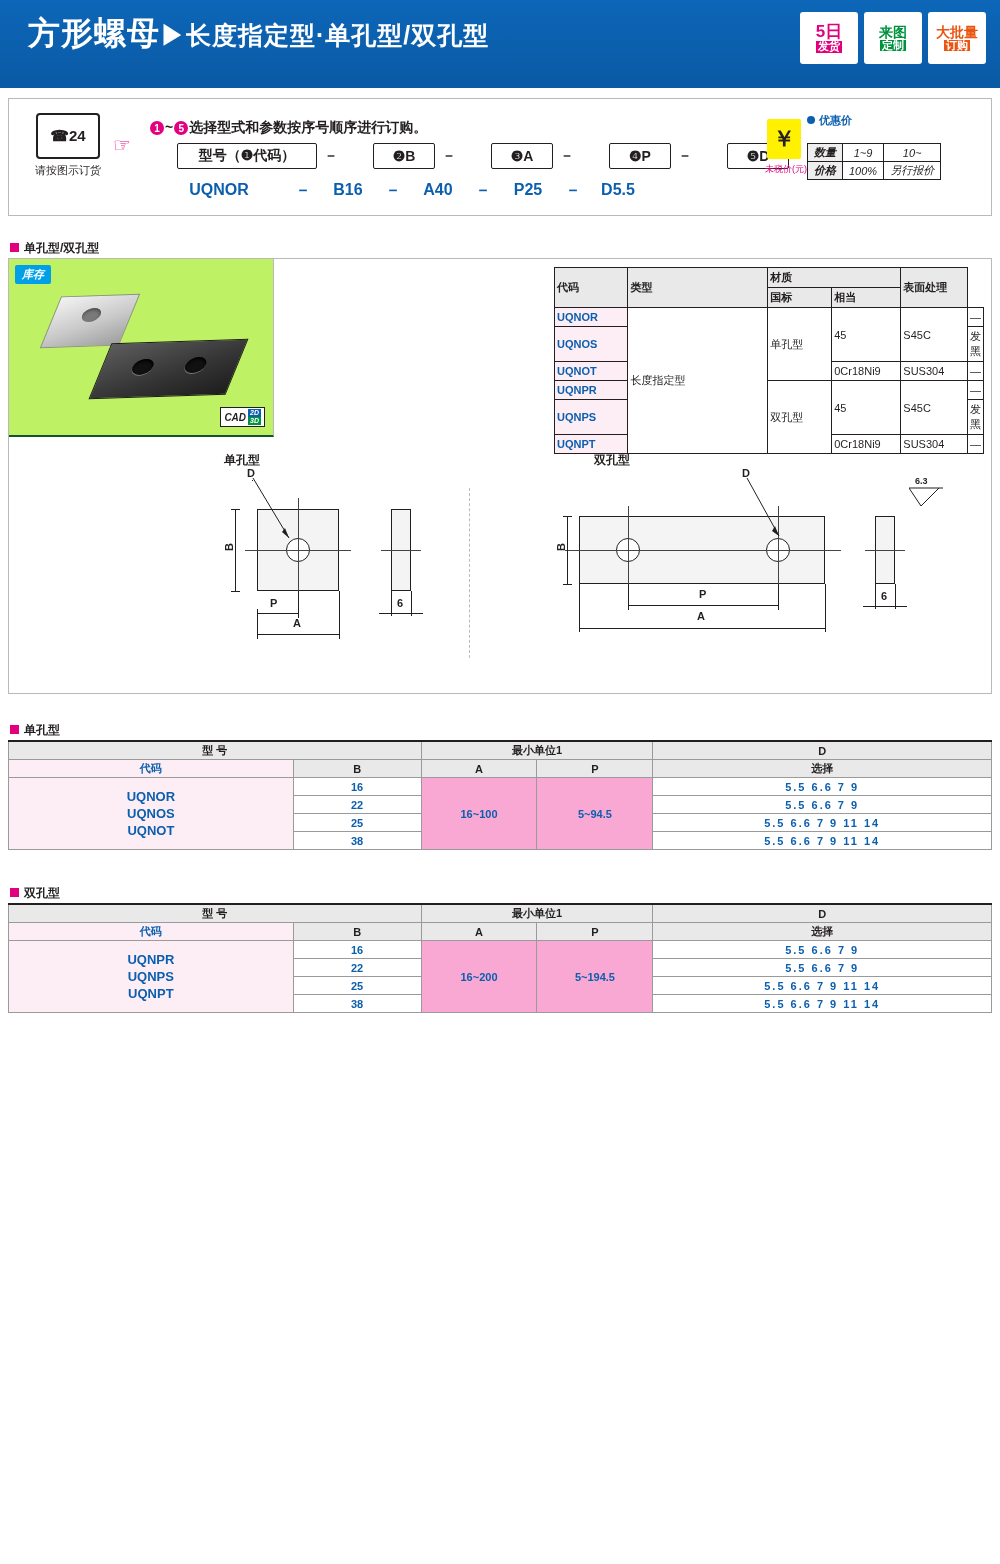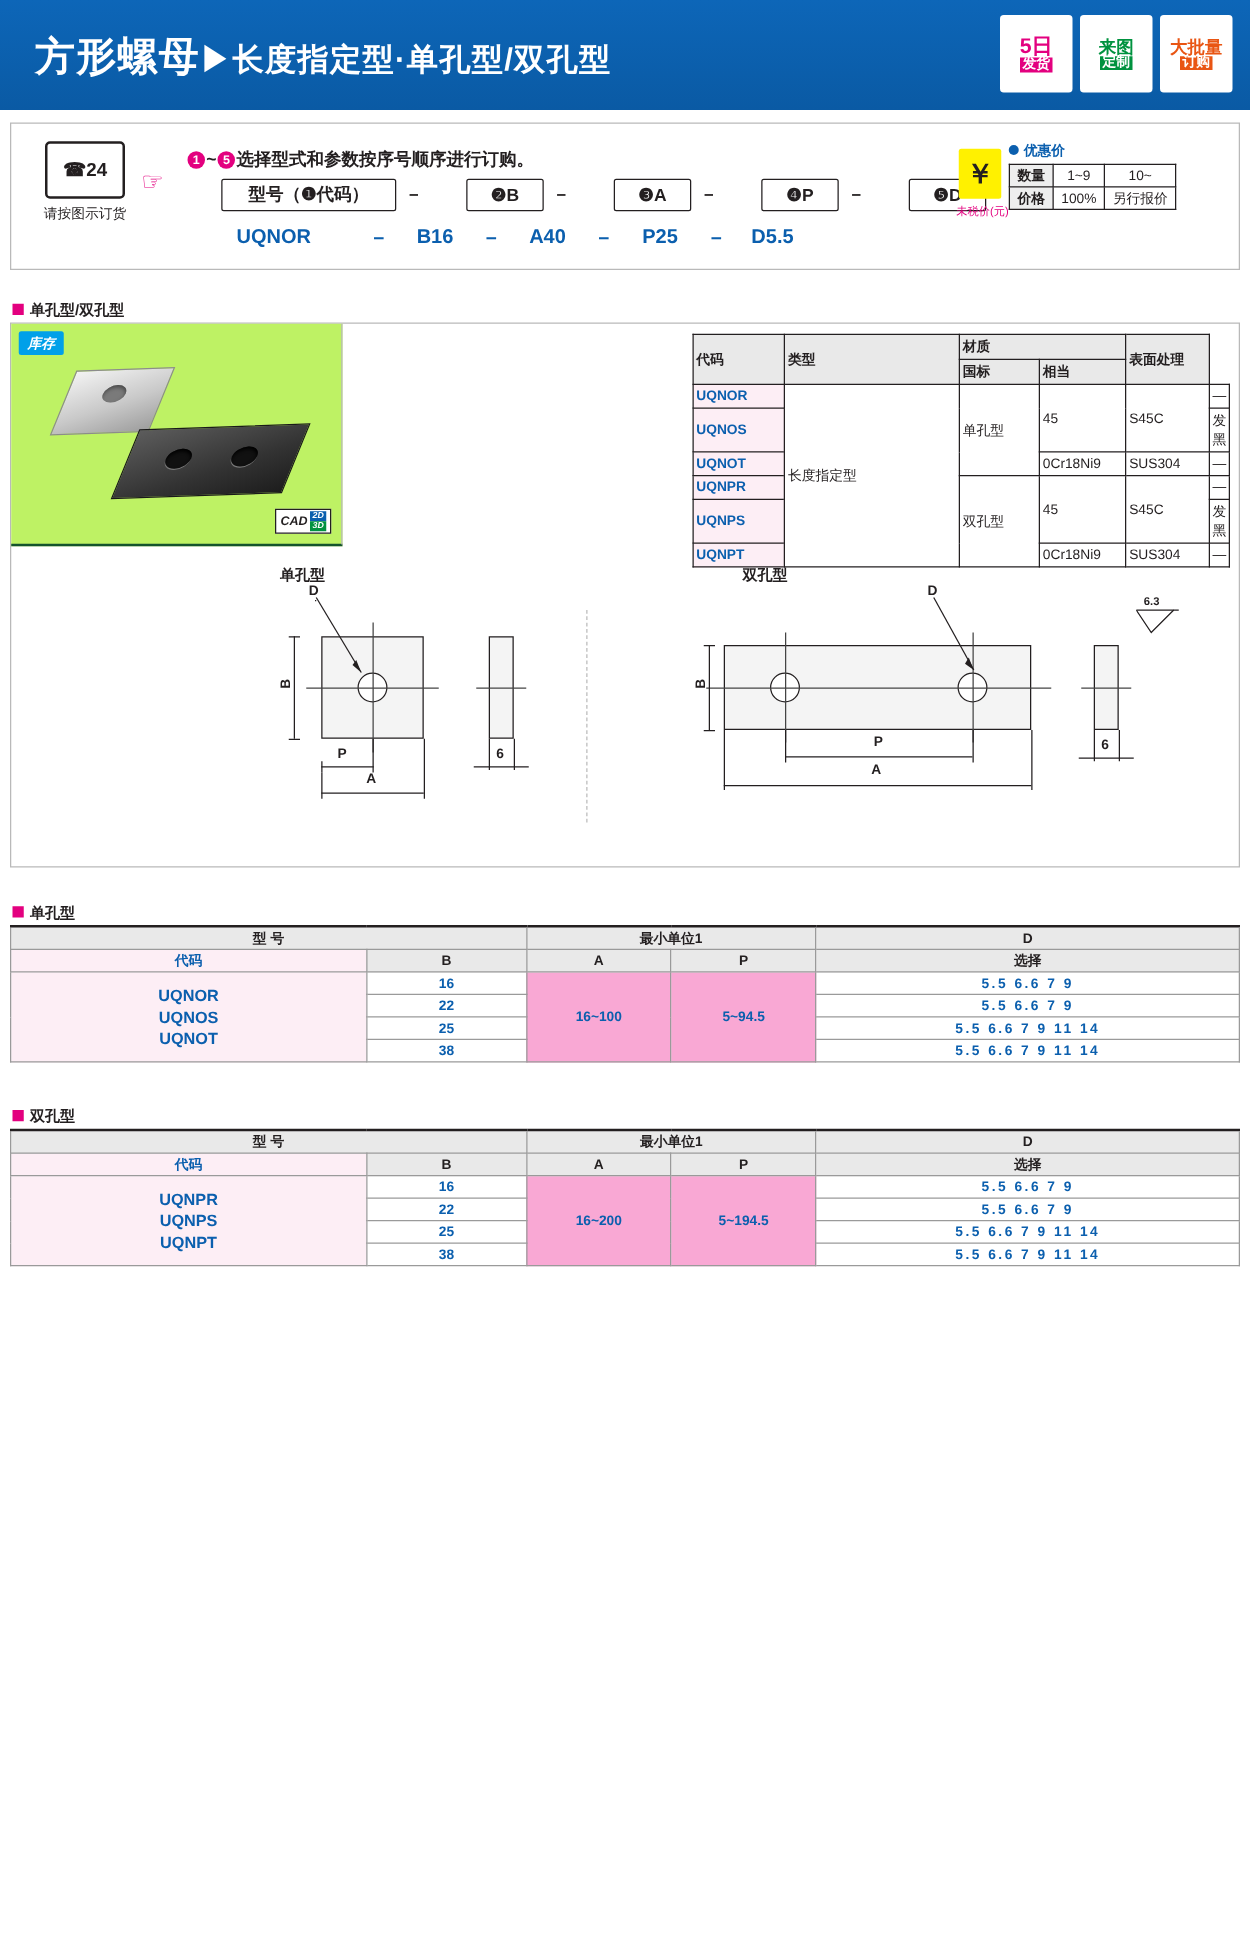--- a/index.html
+++ b/index.html
@@ -11,28 +11,28 @@
     font-size:12px; color:#231f20;
   }
 
   
   .header {
     position:absolute; left:0; top:0; width:1000px; height:88px;
     background:#0b5fae;
     background:linear-gradient(180deg,#0d66b8 0%, #0a5aa4 100%);
   }
   .header-title {
-    position:absolute; left:28px; top:24px;
+    position:absolute; left:28px; top:12px;
     color:#ffffff; font-size:32px; font-weight:bold; letter-spacing:1px;
     white-space:nowrap;
   }
   .header-title .sub { font-size:25px; }
   .hdr-badges { position:absolute; right:14px; top:12px; display:flex; gap:6px; }
   .badge {
-    width:58px; height:62px; border-radius:3px; background:#fff;
+    width:58px; height:52px; border-radius:3px; background:#fff;
     display:flex; flex-direction:column; align-items:center; justify-content:center;
     line-height:1.05; text-align:center;
   }
   .badge.red { color:#e3007f; }
   .badge.grn { color:#00923f; }
   .badge.org { color:#e95513; }
   .badge b { font-size:17px; font-weight:bold; display:block; }
   .badge span { font-size:12px; font-weight:bold; display:block; }
   .badge .big { font-size:14px; }
   .badge .mark {
@@ -76,21 +76,21 @@
   .ex-cell {
     min-width:62px; padding:0 10px; height:22px; display:flex; align-items:center; justify-content:center;
     color:#0b5fae; font-size:16px; font-weight:bold;
   }
   .ex-cell.first { min-width:140px; }
   .ex-dash { width:28px; text-align:center; color:#0b5fae; font-size:16px; font-weight:bold; }
 
   .price-block { position:absolute; right:14px; top:14px; width:210px; }
   .price-title { color:#0b5fae; font-size:11px; font-weight:bold; margin-left:40px; }
   .price-title .dot { display:inline-block; width:8px;height:8px;border-radius:50%;background:#0b5fae;margin-right:4px;}
-  .ptable { border-collapse:collapse; margin-left:40px; margin-top:3px; }
+  .ptable { border-collapse:collapse; margin-left:40px; margin-top:15px;font-style:italic; }
   .ptable td { border:1px solid #231f20; font-size:11px; padding:1px 6px; text-align:center; white-space:nowrap;}
   .ptable td.h { background:#eeeeee; font-weight:bold; }
   .yen {
     position:absolute; left:0; top:6px; width:34px; height:40px;
     background:#fff100; color:#231f20; font-size:22px; font-weight:bold;
     display:flex; align-items:center; justify-content:center; border-radius:2px;
   }
   .notax { position:absolute; left:-2px; top:50px; width:42px; color:#e3007f; font-size:9px; text-align:center;}
 
   

